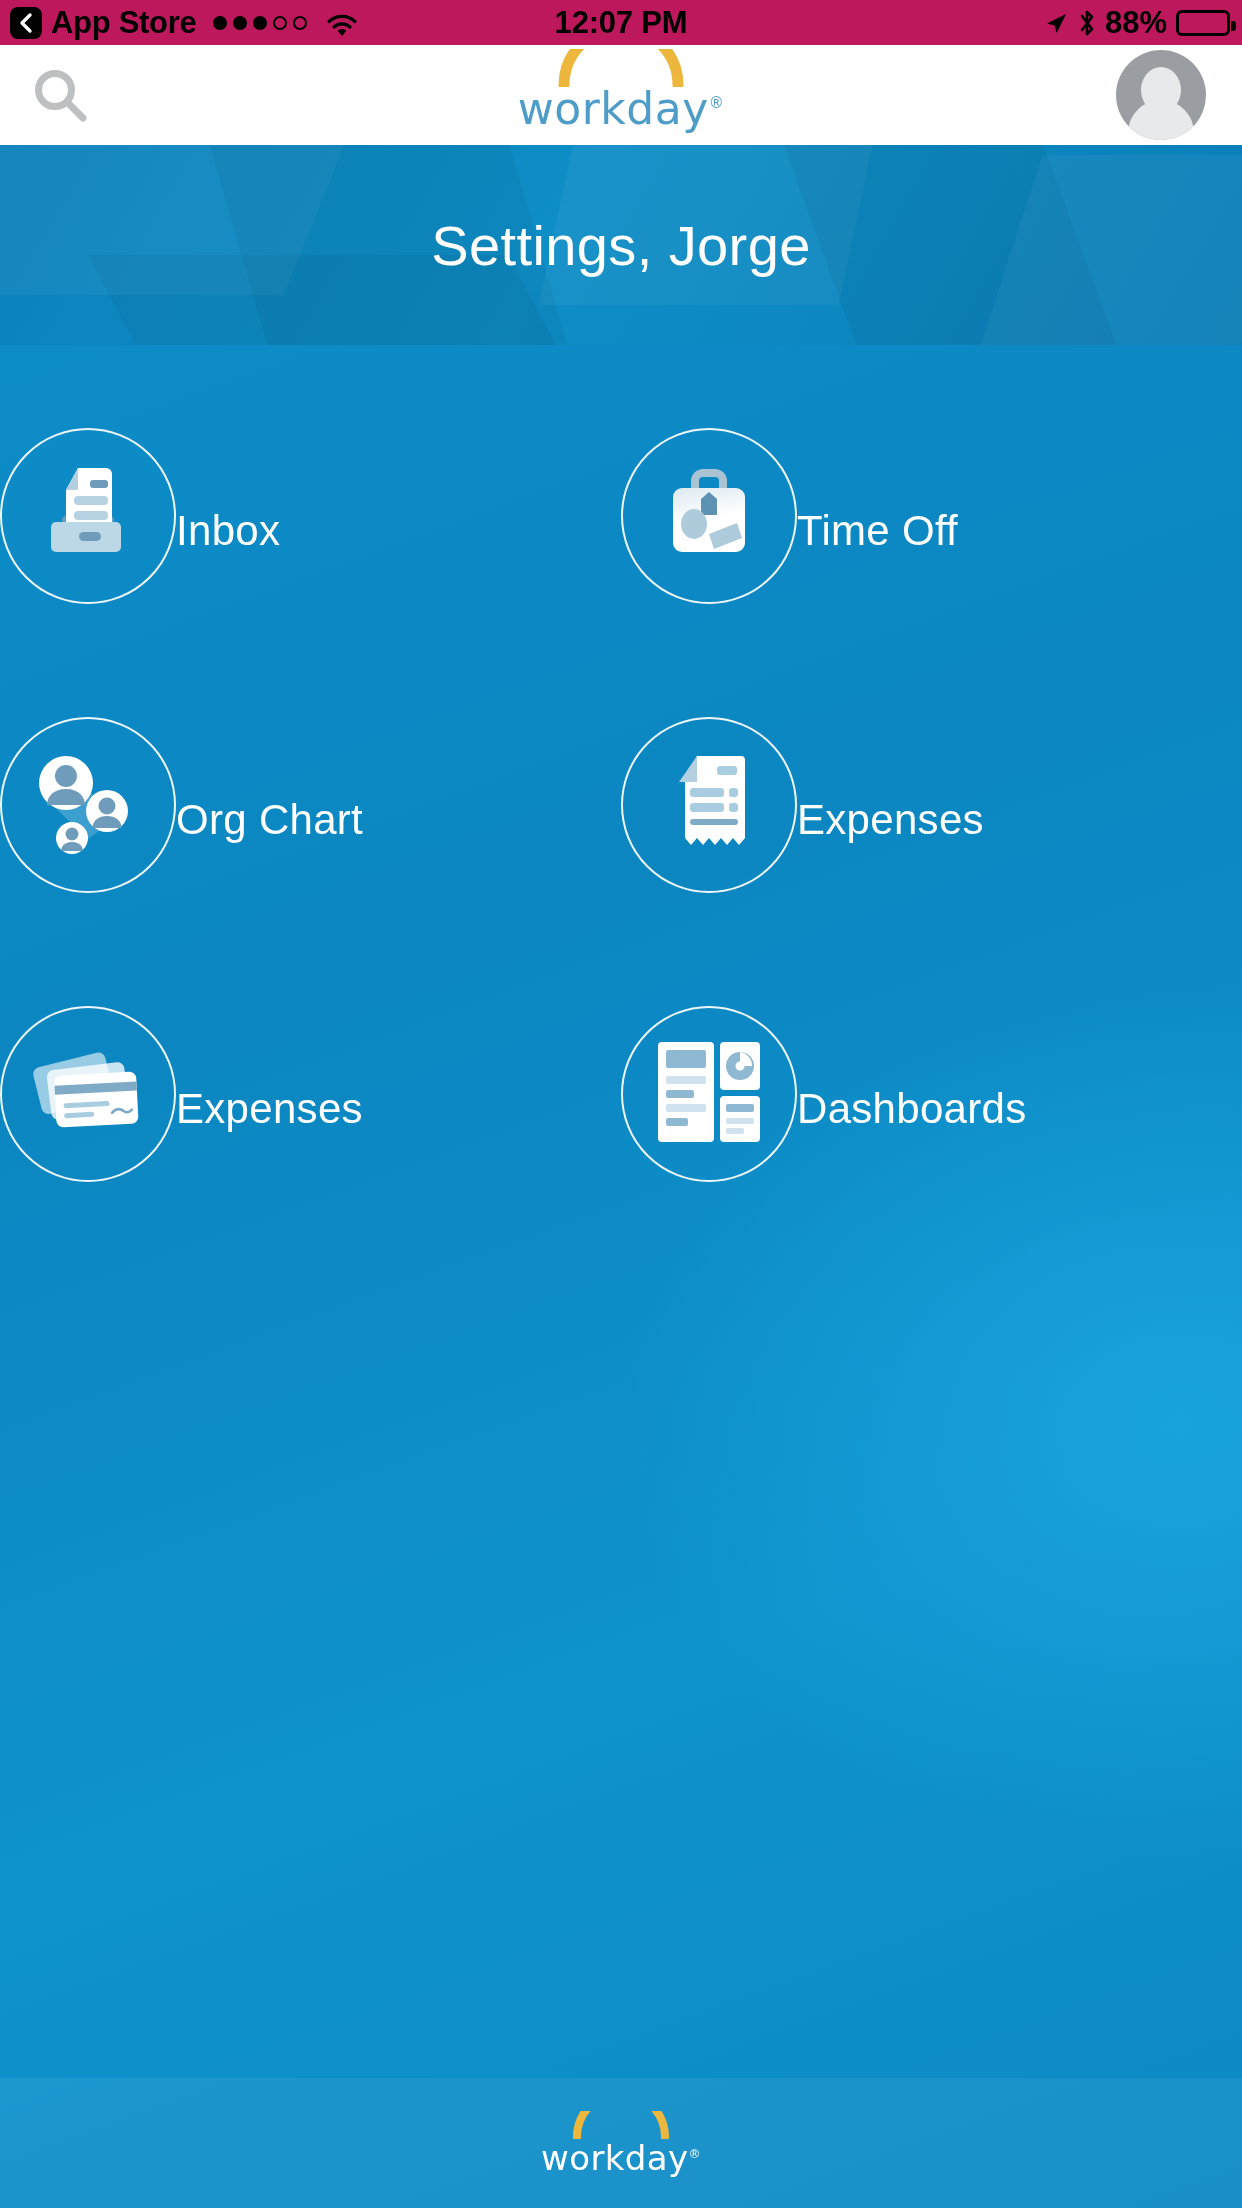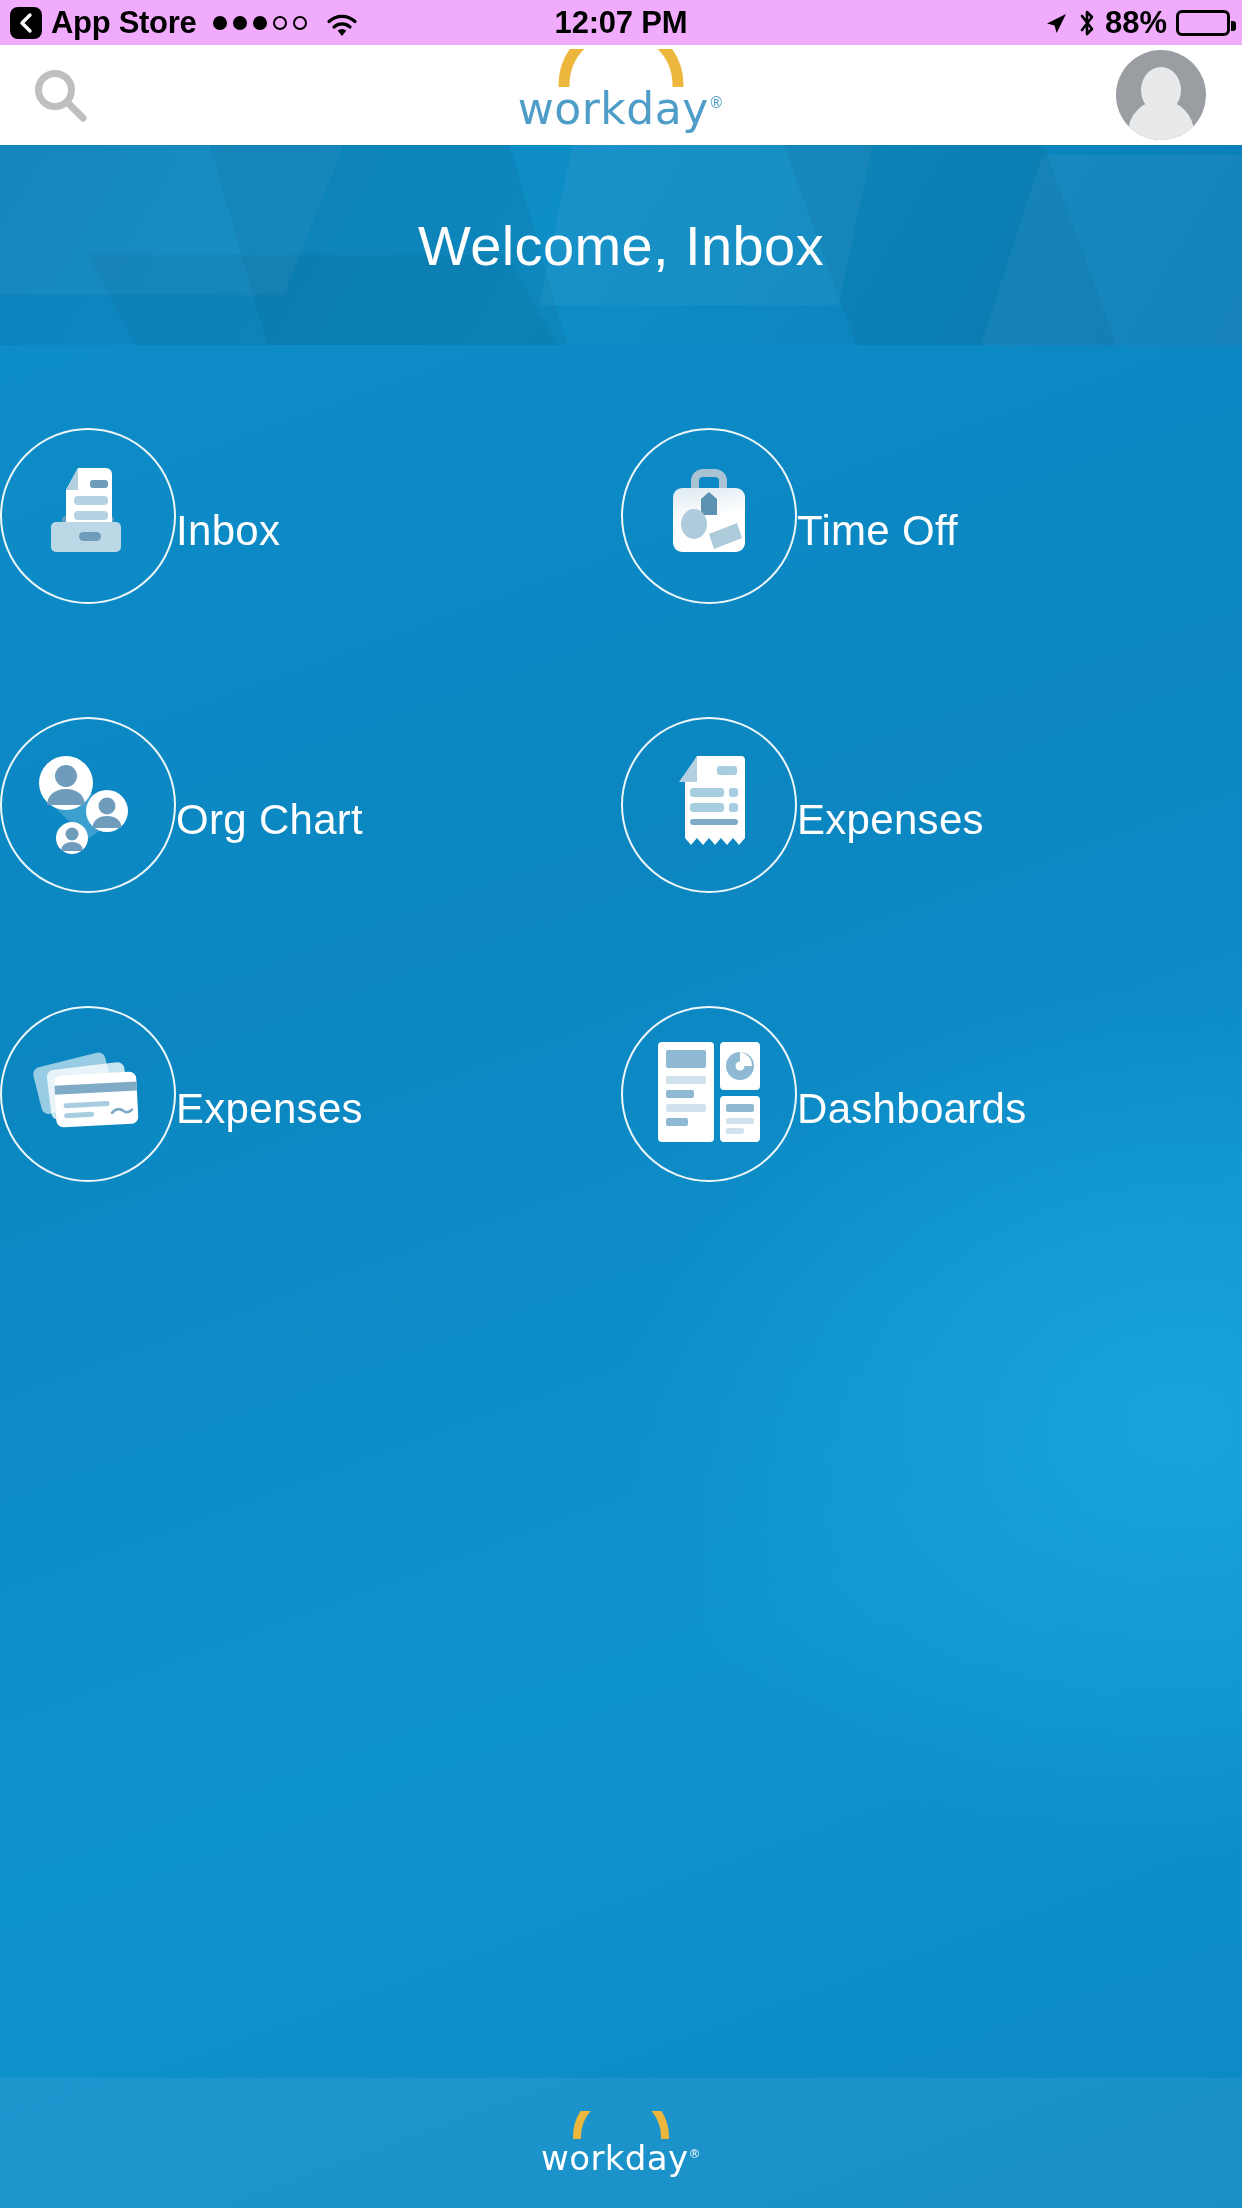--- a/index.html
+++ b/index.html
@@ -6,21 +6,21 @@
   html, body {
     width:1242px; height:2208px;
     font-family:"Liberation Sans", sans-serif;
     background:#0d8cc8; overflow:hidden;
   }
   .phone { position:relative; width:1242px; height:2208px; overflow:hidden; }
 
   
   .statusbar {
     position:absolute; top:0; left:0; width:1242px; height:45px;
-    background:#f0abfc; color:#000;
+    background:#be185d; color:#000;
     display:flex; align-items:center;
     font-size:30px; font-weight:bold;
     font-family:"Liberation Sans", sans-serif;
   }
   .sb-left { display:flex; align-items:center; margin-left:10px; gap:9px; }
   .back-chip {
     width:32px; height:32px; background:#000; border-radius:8px;
     display:flex; align-items:center; justify-content:center;
     color:#fff; font-size:24px; line-height:1;
   }
@@ -215,21 +215,21 @@
   <div class="body-bg"></div>
 
   <div class="banner">
     <div class="facet" style="left:-40px;top:-30px;width:360px;height:180px;transform:skewX(-22deg);"></div>
     <div class="facet d" style="left:240px;top:0px;width:300px;height:210px;transform:skewX(16deg);"></div>
     <div class="facet" style="left:560px;top:-40px;width:300px;height:200px;transform:skewX(-12deg);"></div>
     <div class="facet d" style="left:820px;top:-20px;width:260px;height:240px;transform:skewX(20deg);"></div>
     <div class="facet" style="left:1010px;top:10px;width:260px;height:200px;transform:skewX(-18deg);"></div>
     <div class="facet d" style="left:120px;top:110px;width:420px;height:120px;transform:skewX(28deg);"></div>
   </div>
-  <div class="banner-title">Welcome, Inbox</div>
+  <div class="banner-title">Settings, Jorge</div>
 
   <div class="grid">
 
     <div class="tile">
       <div class="tile-circle">
         <span>
           <svg width="108" height="108" viewBox="0 0 108 108" aria-hidden="true">
             <defs>
               <linearGradient id="gDoc" x1="0" y1="0" x2="0.4" y2="1">
                 <stop offset="0" stop-color="#ffffff"></stop>

